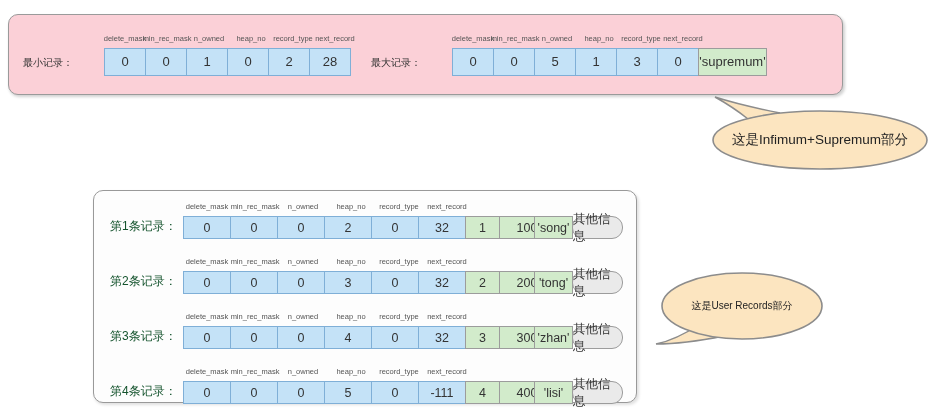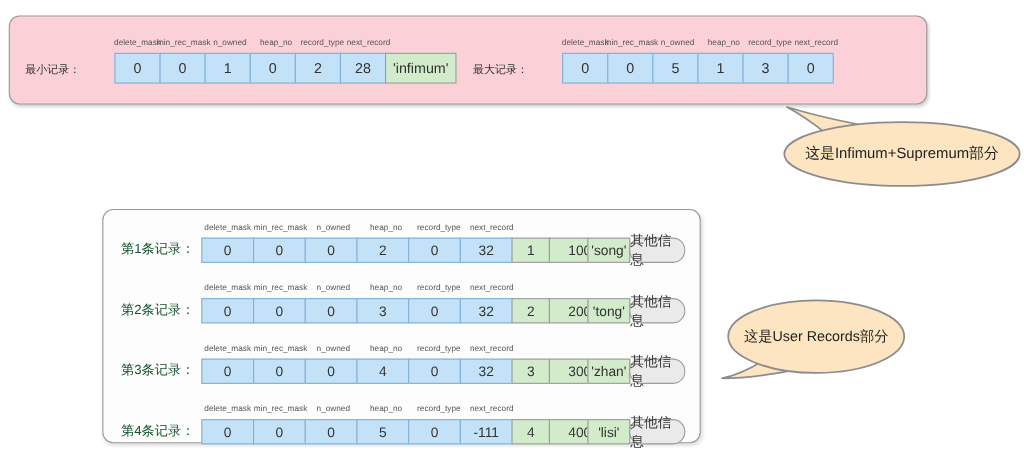--- a/index.html
+++ b/index.html
@@ -42,21 +42,21 @@
                box-shadow:1.5px 2px 3px rgba(0,0,0,.12);
                padding:11px 0 0 16px;}
   .rec-row{display:flex;align-items:flex-end;margin-bottom:18px;}
   .row-label{font-size:12px;color:#14532d;width:73px;margin-bottom:4px;white-space:nowrap;}
 
   
   .bubble-svg{position:absolute;}
   .bubble-label{position:absolute;display:flex;align-items:center;justify-content:center;
                 text-align:center;color:#222;}
   .bl1{left:712px;top:111px;width:216px;height:58px;font-size:13.5px;text-align:center;}
-  .bl2{left:662px;top:273px;width:160px;height:66px;font-size:13px;text-align:center;}
+  .bl2{left:662px;top:273px;width:160px;height:66px;font-size:10px;text-align:center;}
 </style>
 </head>
 <body>
 
 <div class="canvas">
 
   <div class="pink-box top">
 
     <div class="rec-group">
       <div class="rec-label">最小记录：</div>
@@ -69,21 +69,20 @@
           <span class="hdr w42">record_type</span>
           <span class="hdr w42">next_record</span>
         </div>
         <div class="cell-row">
           <span class="cell w42">0</span>
           <span class="cell w42">0</span>
           <span class="cell w42">1</span>
           <span class="cell w42">0</span>
           <span class="cell w42">2</span>
           <span class="cell w42">28</span>
-          <span class="cell green wg1">'infimum'</span>
         </div>
       </div>
     </div>
 
     <div class="rec-group g2">
       <div class="rec-label">最大记录：</div>
       <div class="tbl">
         <div class="hdr-row">
           <span class="hdr w42">delete_mask</span>
           <span class="hdr w42">min_rec_mask</span>
@@ -92,20 +91,21 @@
           <span class="hdr w42">record_type</span>
           <span class="hdr w42">next_record</span>
         </div>
         <div class="cell-row">
           <span class="cell w42">0</span>
           <span class="cell w42">0</span>
           <span class="cell w42">5</span>
           <span class="cell w42">1</span>
           <span class="cell w42">3</span>
           <span class="cell w42">0</span>
+          <span class="cell green wg2">'supremum'</span>
         </div>
       </div>
     </div>
   </div>
 
   <svg class="bubble-svg" style="left:700px;top:92px;" width="231" height="84">
     <path d="M15,5 Q33,15 48,27 L80,21 Q40,13 15,5 Z" fill="#fce5c0" stroke="#8c8c8c" stroke-width="1.5"></path>
     <ellipse cx="120" cy="48" rx="107" ry="29" fill="#fce5c0" stroke="#8c8c8c" stroke-width="1.6"></ellipse>
   </svg>
   <div class="bubble-label bl1">这是Infimum+Supremum部分</div>

